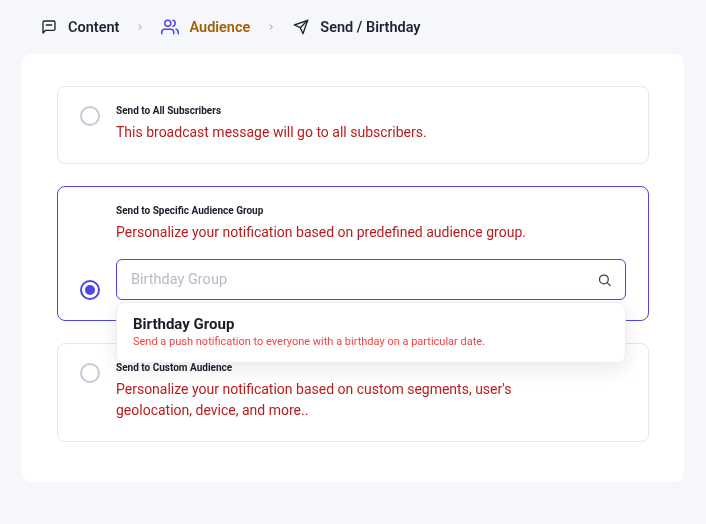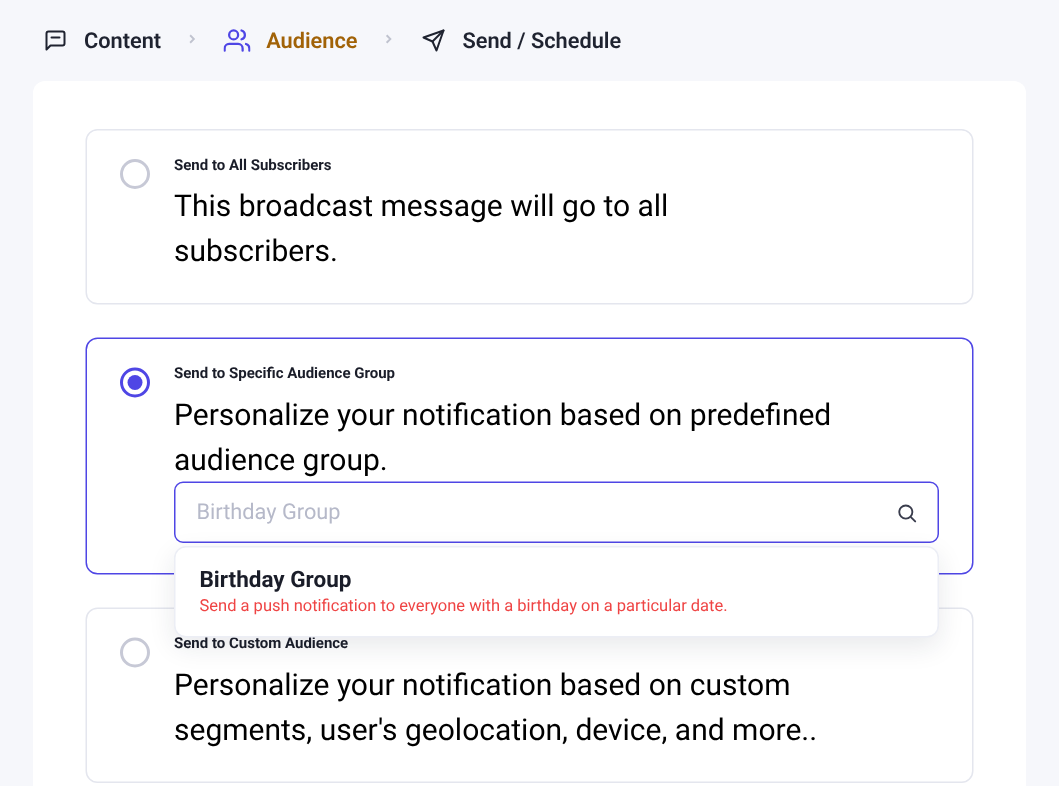--- a/index.html
+++ b/index.html
@@ -10,21 +10,21 @@
     body {
       font-family: -apple-system, BlinkMacSystemFont, "Segoe UI", Roboto, "Helvetica Neue", Arial, sans-serif;
       background: #f6f7fb;
       width: 706px;
       height: 524px;
       overflow: hidden;
     }
     .header {
       display: flex;
       align-items: center;
-      padding: 18px 28px;
+      padding: 18px 40px;
       gap: 16px;
       background: #f6f7fb;
     }
     .step {
       display: flex;
       align-items: center;
       gap: 10px;
       font-size: 14.5px;
       font-weight: 600;
       color: #1f2330;
@@ -60,20 +60,21 @@
       border-radius: 8px;
       padding: 18px 22px 20px 22px;
       display: flex;
       gap: 16px;
       margin-bottom: 22px;
       background: #fff;
       cursor: pointer;
     }
     .option.selected {
       border: 1.5px solid #4f46e5;
+      align-items: flex-end;
     }
     .radio {
       width: 20px;
       height: 20px;
       border: 2px solid #c7c9d6;
       border-radius: 50%;
       flex-shrink: 0;
       margin-top: 1px;
       display: flex;
       align-items: center;
@@ -92,27 +93,27 @@
     .option-body {
       flex: 1;
     }
     .option-title {
       font-size: 10px;
       font-weight: 700;
       color: #1a1d29;
       margin-bottom: 6px;
     }
     .option-desc {
-      font-size: 20px;
-      color: #000000;
+      font-size: 14px;
+      color: #b91c1c;
       line-height: 1.5;
       max-width: 440px;
     }
     .search-wrap {
-      margin-top: 0;
+      margin-top: 16px;
       position: relative;
     }
     .search-input {
       width: 100%;
       border: 1.5px solid #4f46e5;
       border-radius: 6px;
       padding: 11px 40px 11px 14px;
       font-size: 14.5px;
       color: #1a1d29;
       background: #fff;
@@ -193,21 +194,21 @@
         <polyline points="9 18 15 12 9 6"></polyline>
       </svg>
   </span>
   <div class="step">
     <span class="step-icon">
       <svg width="16" height="16" viewBox="0 0 24 24" fill="none" stroke="#1f2330" stroke-width="2" stroke-linecap="round" stroke-linejoin="round">
           <line x1="22" y1="2" x2="11" y2="13"></line>
           <polygon points="22 2 15 22 11 13 2 9 22 2"></polygon>
         </svg>
     </span>
-    <span>Send / Schedule</span>
+    <span>Send / Birthday</span>
   </div>
 </div>
 
 <div class="panel">
 
   <div class="option">
     <div class="radio"></div>
     <div class="option-body">
       <div class="option-title">Send to All Subscribers</div>
       <div class="option-desc">This broadcast message will go to all subscribers.</div>

